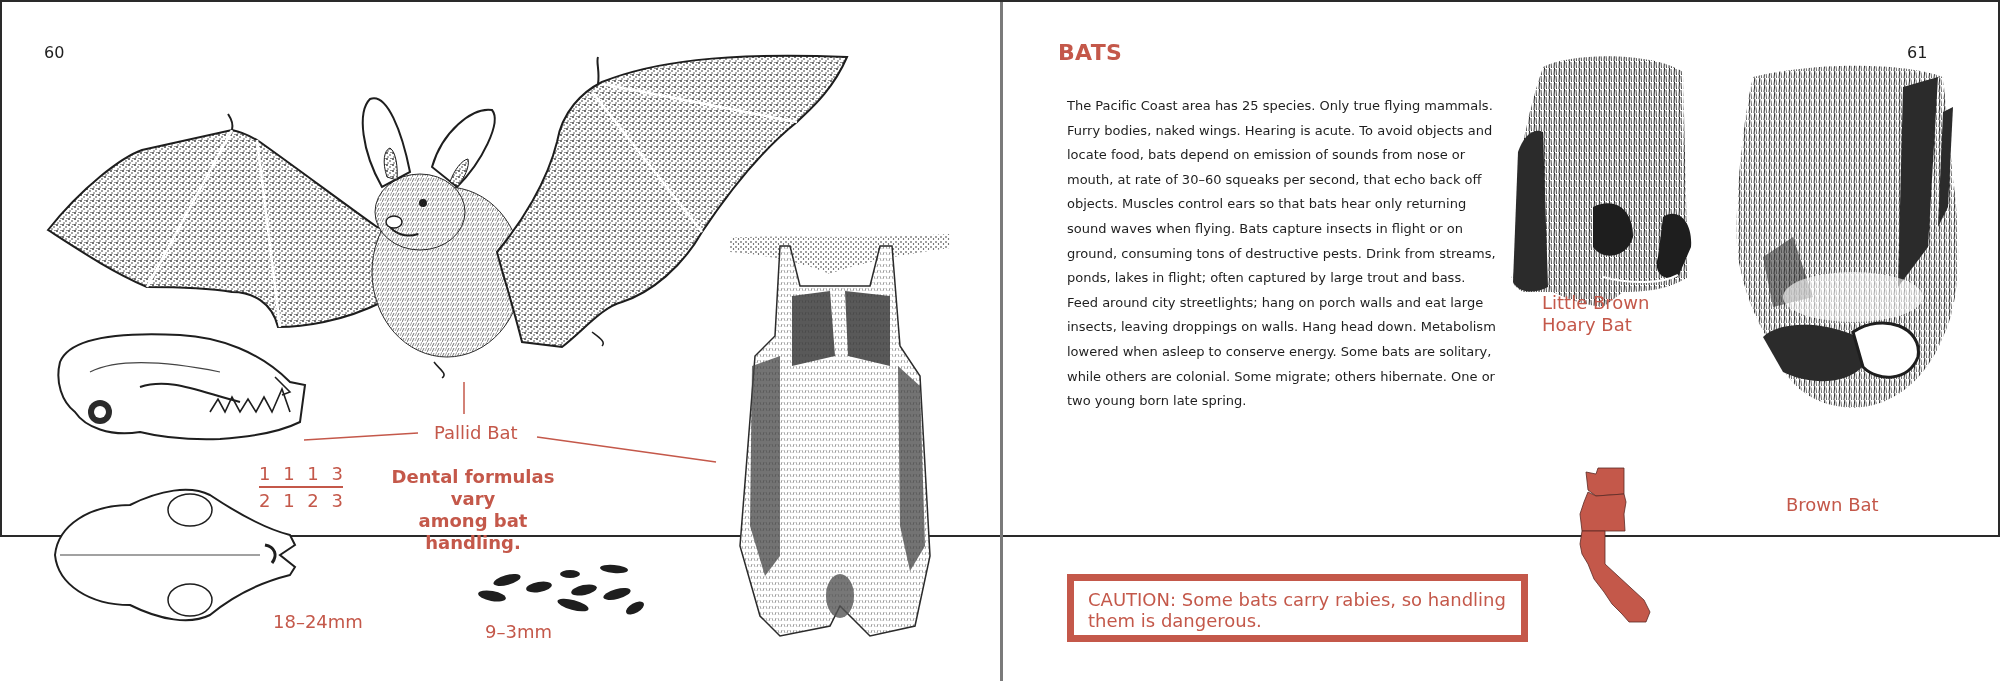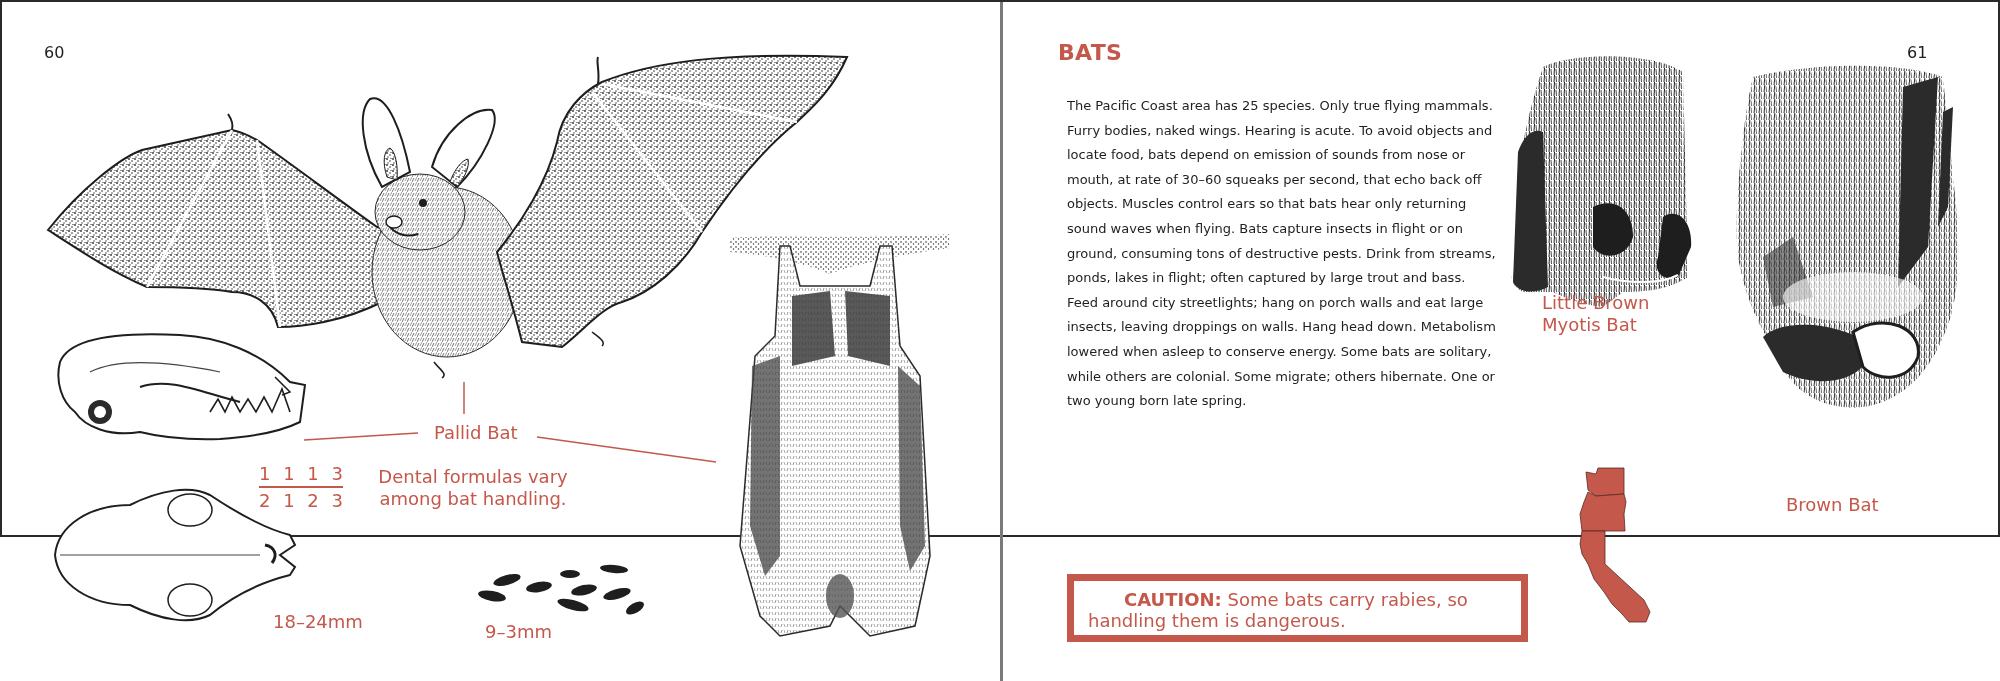--- a/index.html
+++ b/index.html
@@ -8,21 +8,21 @@
     .spread { position: absolute; left: 0; top: 0; width: 2000px; height: 537px; border: 2px solid #2a2a2a; background: #fff; }
     .gutter { position: absolute; left: 998px; top: 0; width: 3px; height: 681px; background: #7a7a7a; }
     .page { position: absolute; top: 0; height: 681px; }
     .page-left { left: 0; width: 998px; }
     .page-right { left: 1001px; width: 999px; }
     .page-num { position: absolute; font-size: 16px; color: #1e1e1e; }
     .label { position: absolute; font-size: 18px; color: #c4584a; line-height: 22px; }
     .title { position: absolute; left: 55px; top: 38px; font-size: 22px; font-weight: bold; color: #c4584a; letter-spacing: 0.3px; }
     .body-text { position: absolute; left: 64px; top: 92px; width: 430px; font-size: 13px; line-height: 24.6px; color: #1e1e1e; }
     .caution { position: absolute; left: 64px; top: 572px; width: 461px; height: 68px; border: 7px solid #c4584a; padding: 8px 14px 0 14px; font-size: 18px; line-height: 21px; color: #c4584a; }
-    .caution b { font-weight: bold; margin-left: 36px; }
+    .caution b { font-weight: normal; }
     .dental { position: absolute; left: 257px; top: 461px; width: 84px; font-size: 18px; color: #c4584a; }
     .dental .row { display: flex; justify-content: space-between; line-height: 22px; }
     .dental .bar { height: 2px; background: #c4584a; margin: 1px 0 2px 0; }
     svg { position: absolute; overflow: visible; }
   </style>
 </head>
 <body>
 
 <div class="spread">
 
@@ -145,21 +145,21 @@
       </div>
       <div class="bar"></div>
       <div class="row">
         <span>2</span>
         <span>1</span>
         <span>2</span>
         <span>3</span>
       </div>
     </div>
 
-    <div class="label" style="left:376px; top:464px; width:190px; text-align:center;">
+    <div class="label" style="left:376px; top:464px; width:190px; text-align:center;font-weight:bold;">
       <div>Dental formulas vary</div>
       <div>among bat handling.</div>
     </div>
 
     <div class="label" style="left:271px; top:609px;">18–24mm</div>
     <div class="label" style="left:483px; top:619px;">9–3mm</div>
   </div>
 
   <div class="gutter"></div>
 
@@ -182,21 +182,21 @@
         </pattern>
       </defs>
       <path d="M40,20 C70,5 150,5 180,25 L185,230 C170,240 150,245 120,245 L100,260 C80,258 60,250 50,245 L20,245 C10,240 5,230 12,225 L18,110 C22,80 30,50 40,20 Z" fill="url(#fur3)" stroke="none"></path>
       <path d="M15,105 C20,90 30,80 40,85 L45,240 C30,248 15,245 10,235 Z" fill="#2b2b2b"></path>
       <path d="M90,160 C110,150 130,160 130,190 C125,210 100,215 90,200 Z" fill="#1e1e1e"></path>
       <path d="M160,170 C175,160 190,175 188,200 L175,230 C160,235 150,225 155,210 Z" fill="#1e1e1e"></path>
       <path d="M100,230 C130,238 160,236 175,228" stroke="#fff" stroke-width="2" fill="none"></path>
     </svg>
     <div class="label" style="left:539px; top:290px;">
       <div>Little Brown</div>
-      <div>Myotis Bat</div>
+      <div>Hoary Bat</div>
     </div>
 
     <svg width="270" height="380" style="left:700px; top:55px;" viewBox="0 0 270 380">
       <defs>
         <pattern id="fur4" width="5" height="7" patternUnits="userSpaceOnUse">
           <rect width="5" height="7" fill="#ffffff"></rect>
           <line x1="1" y1="7" x2="1.8" y2="0" stroke="#2b2b2b" stroke-width="1"></line>
           <line x1="3.6" y1="7" x2="3" y2="1.5" stroke="#2b2b2b" stroke-width="0.7"></line>
         </pattern>
       </defs>

